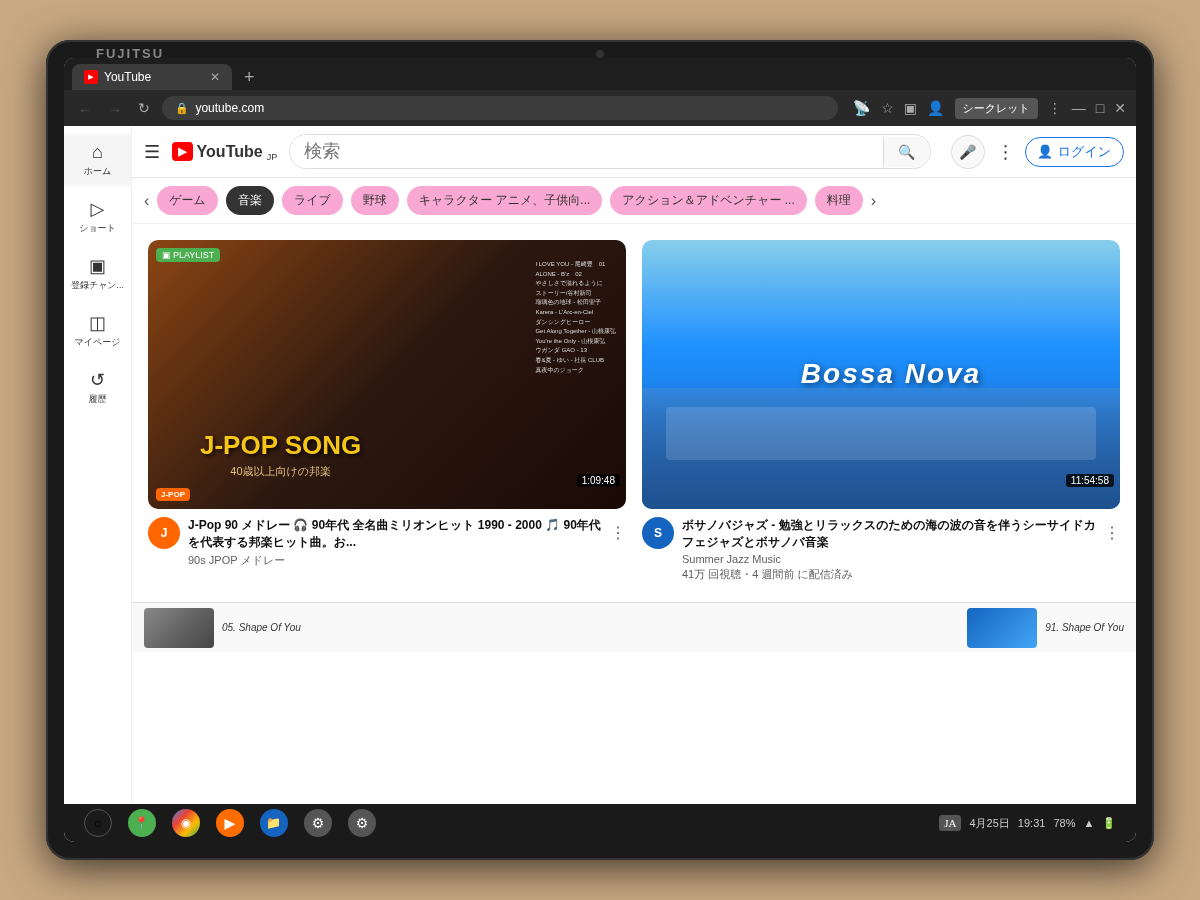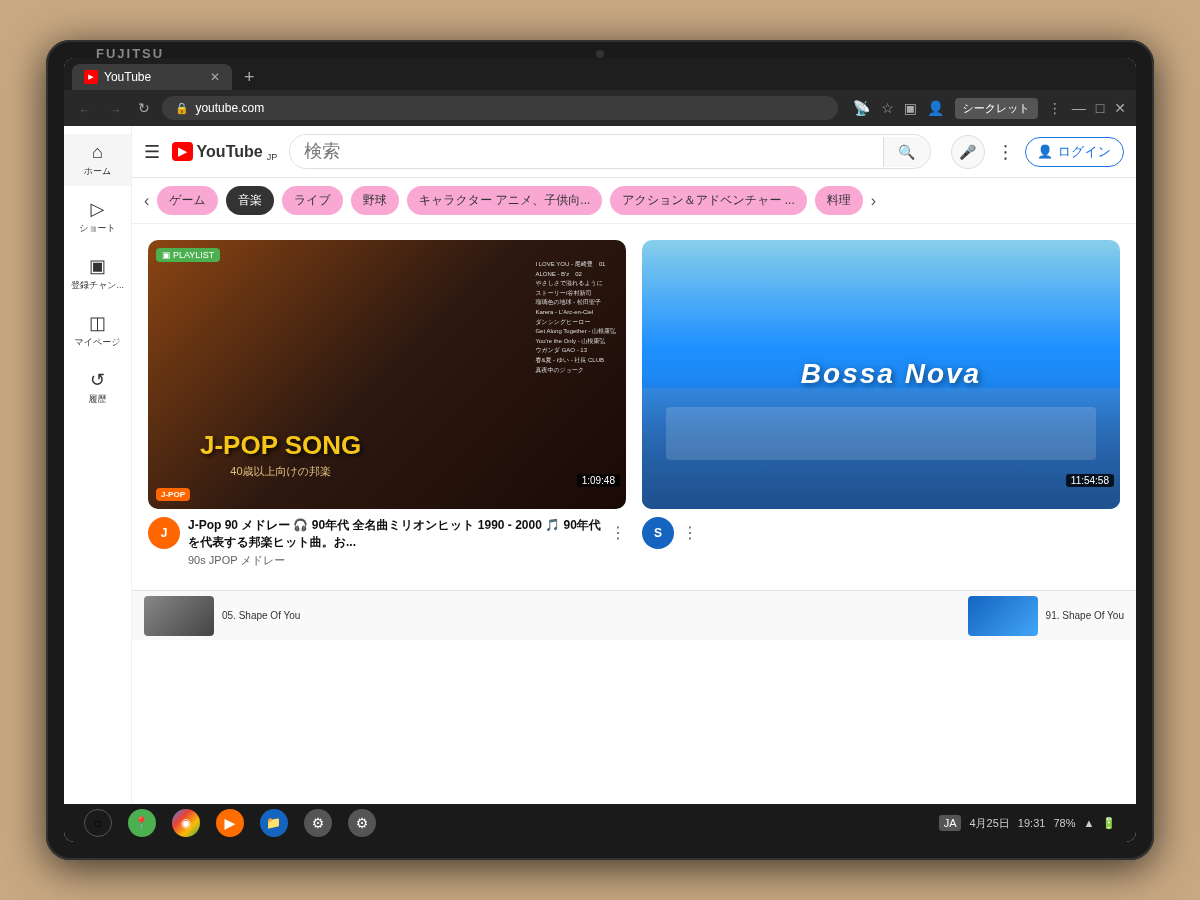--- a/index.html
+++ b/index.html
@@ -570,32 +570,34 @@
       color: #ccc;
       font-size: 11px;
     }
 
     .taskbar-ja {
       background: #555;
       color: #fff;
       padding: 2px 5px;
       border-radius: 3px;
       font-size: 11px;
+      font-family: Liberation Serif, serif;
     }
 
     
     .bottom-video-strip {
       height: 50px;
       background: #f9f9f9;
       border-top: 1px solid #e0e0e0;
       display: flex;
       align-items: center;
       padding: 0 12px;
       gap: 8px;
       overflow: hidden;
+      font-style: italic;
     }
 
     .mini-thumb {
       width: 70px;
       height: 40px;
       border-radius: 4px;
       flex-shrink: 0;
     }
 
     .mini-thumb1 {
@@ -756,20 +758,25 @@
             <div class="video-thumb thumb-bossa">
               <div class="bossa-bg-detail"></div>
 
               <div style="position:absolute;bottom:0;left:0;right:0;height:45%;background:linear-gradient(180deg,rgba(100,150,200,0.3),rgba(30,80,140,0.9));"></div>
               <div style="position:absolute;bottom:18%;left:5%;right:5%;height:20%;background:rgba(255,255,255,0.15);border-radius:4px;"></div>
               <span class="bossa-text" style="z-index:2;position:relative;margin-left:20px;">Bossa Nova</span>
               <div class="thumb-duration">11:54:58</div>
             </div>
             <div class="video-info">
               <div class="channel-avatar av-bossa">S</div>
+              <div class="video-meta">
+                <div class="video-title">ボサノバジャズ - 勉強とリラックスのための海の波の音を伴うシーサイドカフェジャズとボサノバ音楽</div>
+                <div class="video-channel">Summer Jazz Music</div>
+                <div class="video-stats">41万 回視聴・4 週間前 に配信済み</div>
+              </div>
               <span class="video-more">⋮</span>
             </div>
           </div>
 
         </div>
 
         <div class="bottom-video-strip">
           <div class="mini-thumb mini-thumb1"></div>
           <span class="mini-title">05. Shape Of You</span>
           <div style="flex:1;"></div>

